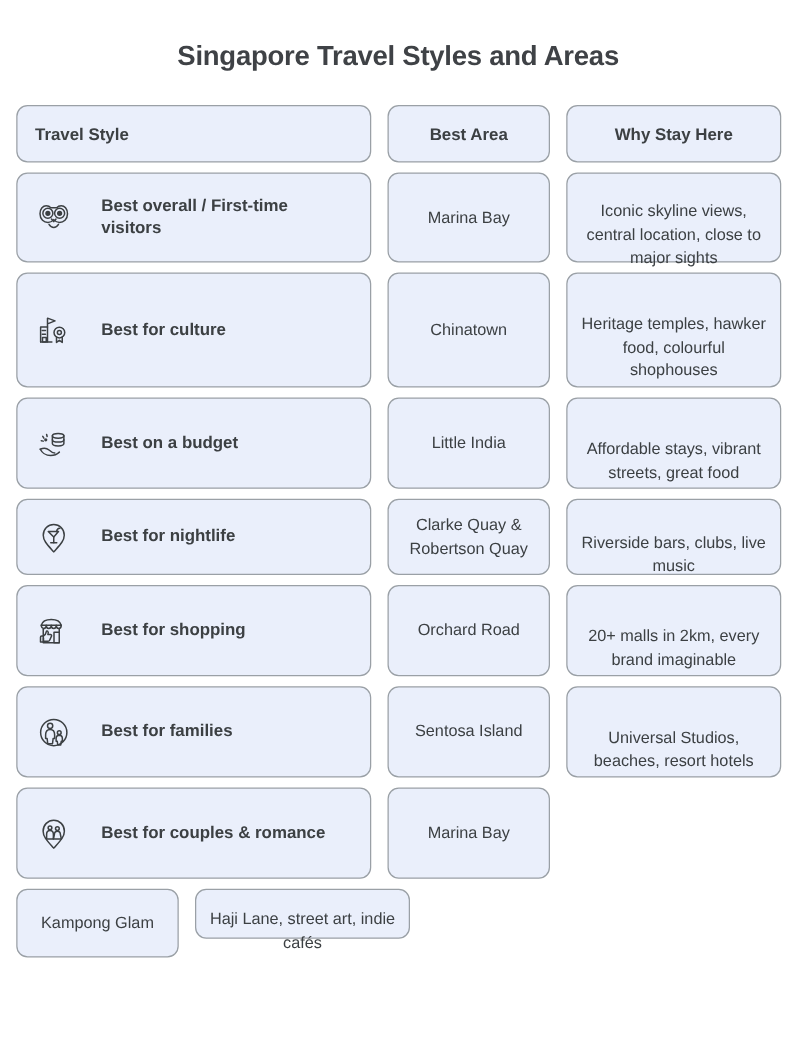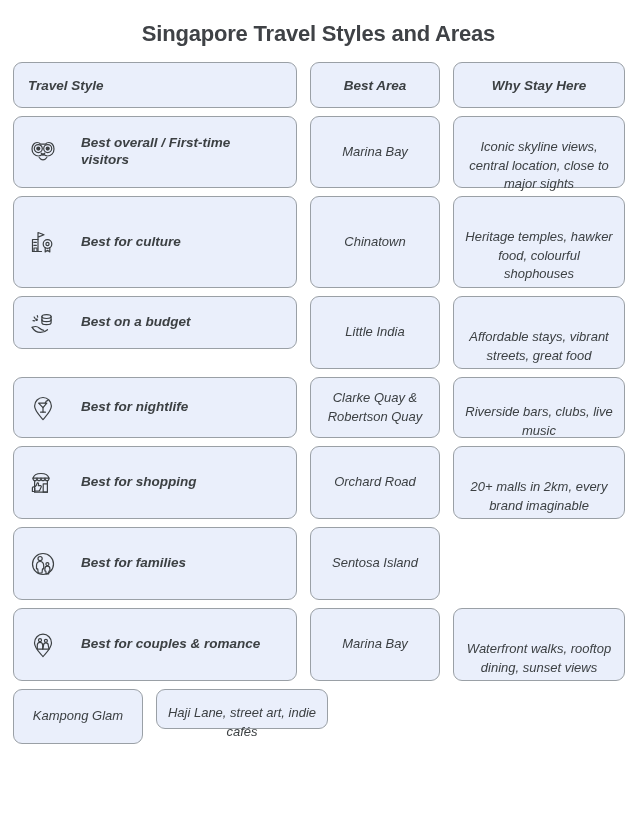--- a/index.html
+++ b/index.html
@@ -14,29 +14,28 @@
     color: #3c4043;
     overflow: hidden;
   }
 
   .page-title {
     text-align: center;
     font-size: 22px;
     font-weight: bold;
     color: #3f4246;
     letter-spacing: -0.2px;
-    margin: 1px;
+    margin: 12px;
     padding-top: 20px;
     padding-bottom: 4px;
   }
 
   .table {
     padding: 10px 13px 0 13px;
     box-sizing: border-box;
-    font-style: italic;
   }
 
   .row {
     display: flex;
     align-items: stretch;
     gap: 13px;
     margin-bottom: 8px;
   }
 
   .cell {
@@ -159,21 +158,21 @@
     </div>
     <div class="cell col-area" style="height:92px">
       <span class="area-text">Chinatown</span>
     </div>
     <div class="cell col-why" style="height:92px">
       <span class="why-text">Heritage temples, hawker food, colourful shophouses</span>
     </div>
   </div>
 
   <div class="row">
-    <div class="cell col-style" style="height:53px">
+    <div class="cell col-style" style="height:73px">
       <div class="style-inner">
         <span class="icon">
           <svg width="30" height="30" viewBox="0 0 30 30" fill="none" stroke="#3c4043" stroke-width="1.2" stroke-linecap="round" stroke-linejoin="round">
             <ellipse cx="18.5" cy="8.6" rx="4.6" ry="1.9"></ellipse>
             <path d="M13.9 8.6v3.1c0 1.05 2.06 1.9 4.6 1.9s4.6-.85 4.6-1.9V8.6"></path>
             <path d="M13.9 11.7v3.1c0 1.05 2.06 1.9 4.6 1.9s4.6-.85 4.6-1.9v-3.1"></path>
             <path d="M4.2 19.4c2.6-1.3 5.1-1.1 7 .6 1.4 1.3 2.7 2.3 4.6 2.3"></path>
             <path d="M4.2 19.4c1.7 3.2 4.6 5 8.3 5 3 0 5.3-1.1 7-2.7"></path>
             <path d="M6.2 9.1l.9 1.4M9.3 7.6l.4 1.6M5 12.6l1.6.3"></path>
             <circle cx="8.6" cy="11.8" r="0.7" fill="#3c4043"></circle>
@@ -249,43 +248,43 @@
             <circle cx="19.4" cy="15.1" r="1.5"></circle>
             <path d="M19.4 17.2c-1.6 0-2.5 1.1-2.5 2.7v2.1h.9l.4 2.9h2.4l.4-2.9h.9v-2.1c0-1.6-.9-2.7-2.5-2.7z"></path>
           </svg>
         </span>
         <span class="style-label">Best for families</span>
       </div>
     </div>
     <div class="cell col-area" style="height:73px">
       <span class="area-text">Sentosa Island</span>
     </div>
+    <div class="cell col-why" style="height:73px">
+      <span class="why-text">Universal Studios, beaches, resort hotels</span>
+    </div>
   </div>
 
   <div class="row">
     <div class="cell col-style" style="height:73px">
       <div class="style-inner">
         <span class="icon">
           <svg width="30" height="30" viewBox="0 0 30 30" fill="none" stroke="#3c4043" stroke-width="1.2" stroke-linecap="round" stroke-linejoin="round">
             <path d="M15 26.5c4.7-5.3 8.5-8.8 8.5-13.6C23.5 8 19.7 4.2 15 4.2S6.5 8 6.5 12.9c0 4.8 3.8 8.3 8.5 13.6z"></path>
             <circle cx="12" cy="10.2" r="1.5"></circle>
             <path d="M12 12.3c-1.7 0-2.7 1.2-2.7 3v3.9h5.4v-3.9c0-1.8-1-3-2.7-3z"></path>
             <circle cx="17.9" cy="10.8" r="1.5"></circle>
             <path d="M17.9 12.9c-1.5 0-2.4 1.2-2.4 2.7l-.8 3.6h6.4l-.8-3.6c0-1.5-.9-2.7-2.4-2.7z"></path>
           </svg>
         </span>
         <span class="style-label">Best for couples &amp; romance</span>
       </div>
     </div>
     <div class="cell col-area" style="height:73px">
       <span class="area-text">Marina Bay</span>
     </div>
-    <div class="cell col-why" style="height:73px">
-      <span class="why-text">Waterfront walks, rooftop dining, sunset views</span>
-    </div>
   </div>
 
   <div class="row">
     <div class="cell col-area" style="height:55px">
       <span class="area-text">Kampong Glam</span>
     </div>
     <div class="cell col-why" style="height:40px">
       <span class="why-text">Haji Lane, street art, indie cafés</span>
     </div>
   </div>

